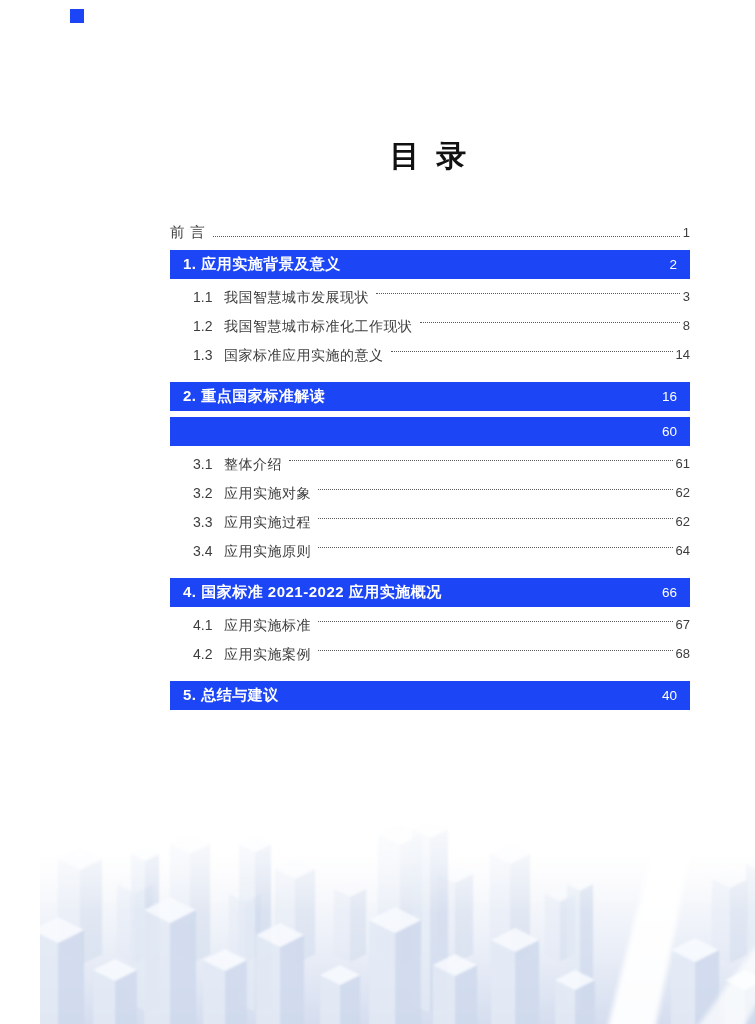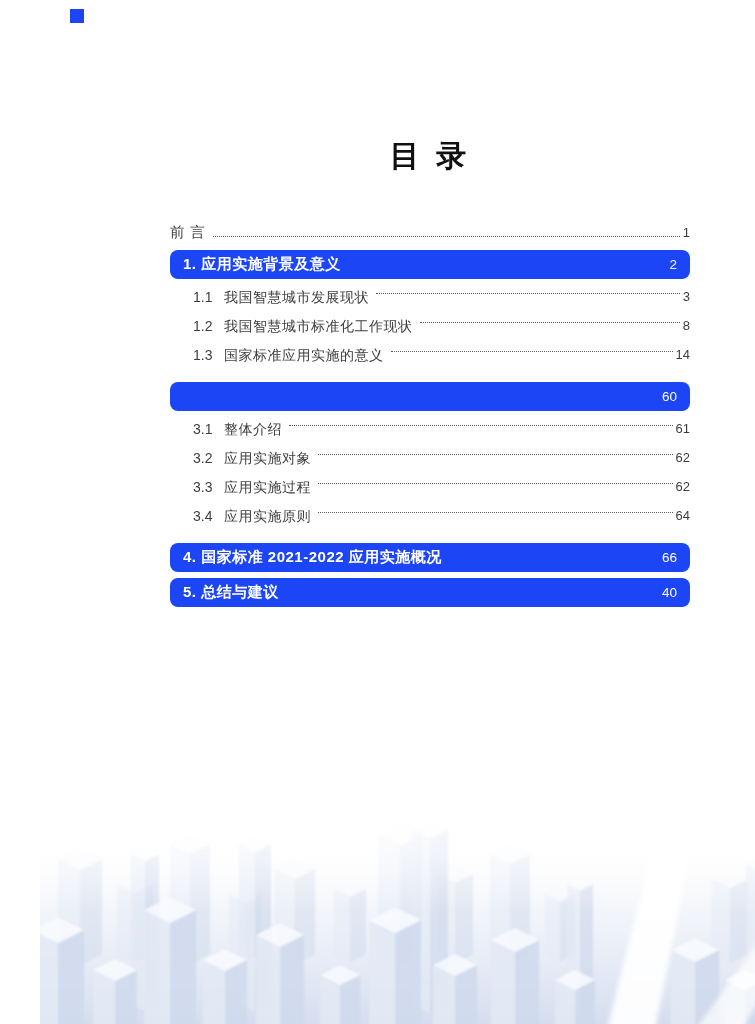--- a/index.html
+++ b/index.html
@@ -41,21 +41,20 @@
     transform: translateY(4px);
   }
   .page-num { font-size: 13px; color: #3d3d3d; flex: 0 0 auto; }
   .section { margin-top: 6px; }
   .section:first-of-type { margin-top: 16px; }
   .banner {
     height: 29px; background: #1C45F5;
     display: flex; align-items: center;
     padding: 0 13px;
     color: #ffffff;
-    border-radius: 8px;
   }
   .banner .b-label { font-size: 15px; font-weight: 600; letter-spacing: 0.5px; }
   .banner .b-spacer { flex: 1 1 auto; }
   .banner .b-page { font-size: 13.5px; font-weight: 500; color: #ffffff; }
   .items { padding-top: 10px; }
   .item-row {
     height: 29px;
     display: flex; align-items: flex-start;
     padding-left: 23px;
     font-size: 14px; color: #3d3d3d;
@@ -108,20 +107,25 @@
   <div class="item-row">
     <span class="item-num">1.3</span>
     <span class="item-title">国家标准应用实施的意义</span>
     <span class="dots"></span>
     <span class="page-num">14</span>
   </div>
 </div>
   </div>
 
   <div class="section">
+    <div class="banner">
+      <span class="b-label">2. 重点国家标准解读</span>
+      <span class="b-spacer"></span>
+      <span class="b-page">16</span>
+    </div>
   </div>
 
   <div class="section">
     <div class="banner">
       <span class="b-spacer"></span>
       <span class="b-page">60</span>
     </div>
     <div class="items">
   <div class="item-row">
     <span class="item-num">3.1</span>
@@ -152,20 +156,35 @@
   </div>
 </div>
   </div>
 
   <div class="section">
     <div class="banner">
       <span class="b-label">4. 国家标准 2021-2022 应用实施概况</span>
       <span class="b-spacer"></span>
       <span class="b-page">66</span>
     </div>
+    <div class="items">
+  <div class="item-row">
+    <span class="item-num">4.1</span>
+    <span class="item-title">应用实施标准</span>
+    <span class="dots"></span>
+    <span class="page-num">67</span>
+  </div>
+
+  <div class="item-row">
+    <span class="item-num">4.2</span>
+    <span class="item-title">应用实施案例</span>
+    <span class="dots"></span>
+    <span class="page-num">68</span>
+  </div>
+</div>
   </div>
 
   <div class="section">
     <div class="banner">
       <span class="b-label">5. 总结与建议</span>
       <span class="b-spacer"></span>
       <span class="b-page">40</span>
     </div>
 
   </div>

